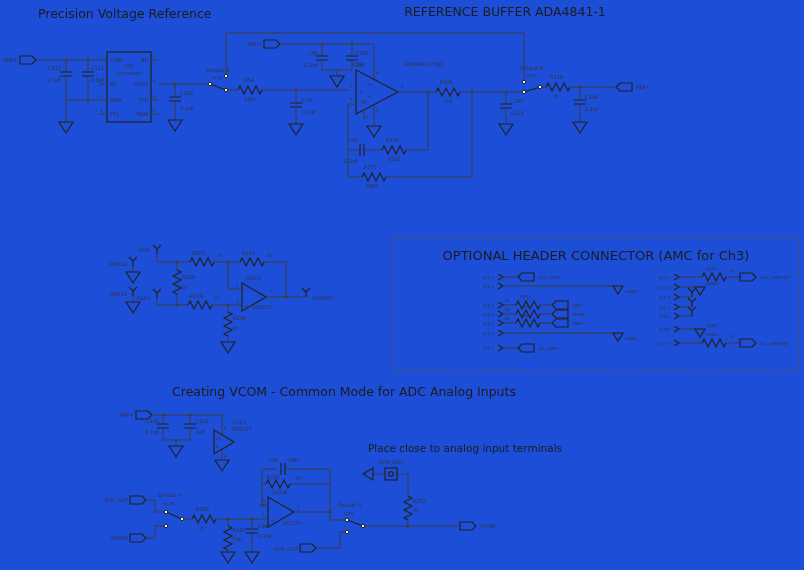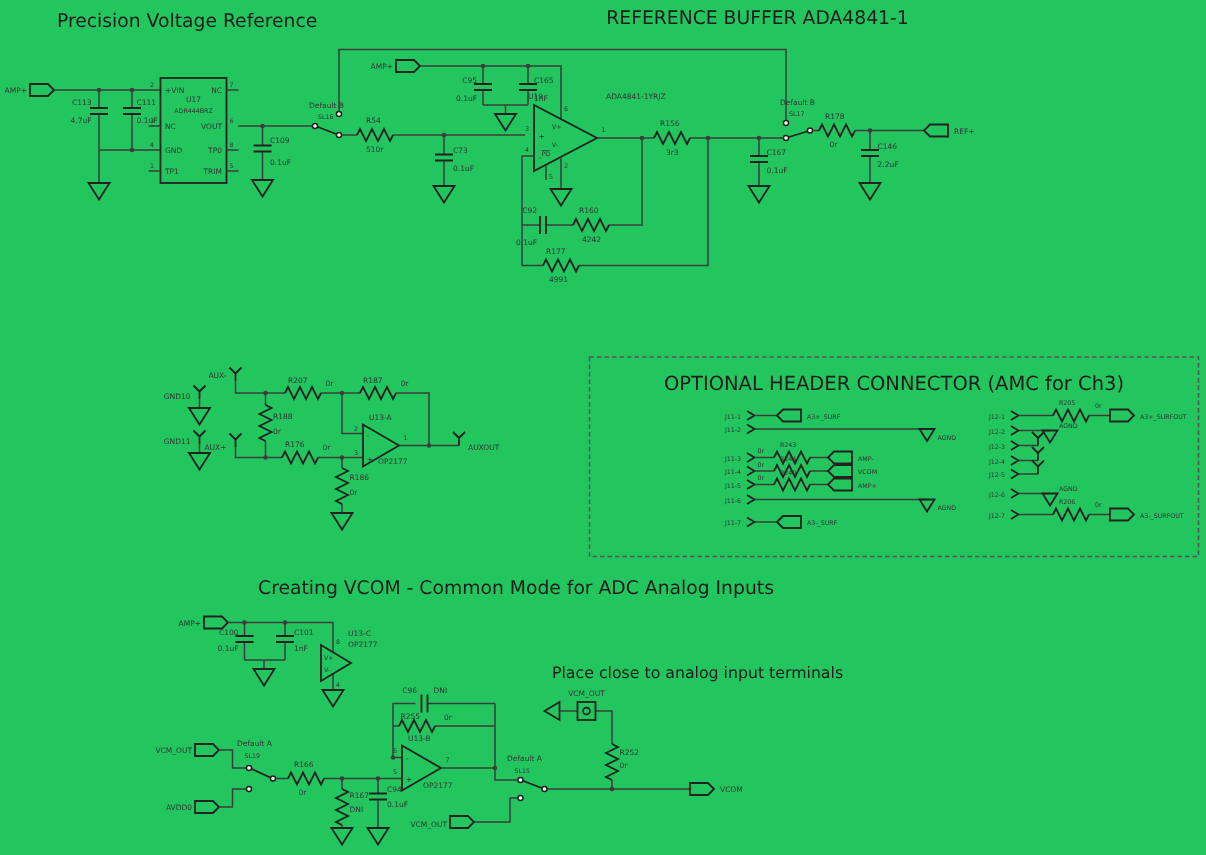--- a/index.html
+++ b/index.html
@@ -1,16 +1,16 @@
 <!DOCTYPE html>
 <html><head>
 <meta charset="utf-8">
 <style>
   html,body{margin:0;padding:0;background:#ffffff;}
-  .stage{position:relative;width:804px;height:570px;background:#22c55e;overflow:hidden;}
+  .stage{position:relative;width:804px;height:570px;background:#1d4ed8;overflow:hidden;}
   svg{position:absolute;left:0;top:0;}
   .w{stroke:#3c3c3c;stroke-width:1;fill:none;}
   .c{stroke:#222;stroke-width:1.2;fill:none;}
   .dash{stroke:#555;stroke-width:1;fill:none;stroke-dasharray:3,2;}
   text{font-family:"DejaVu Sans", sans-serif;fill:#1c1c1c;}
   .tt{font-size:12.5px;}
   .th{font-size:13px;}
   .tn{font-size:10.5px;}
   .tl{font-size:5px;fill:#333;}
   .tp{font-size:4.2px;fill:#333;}

